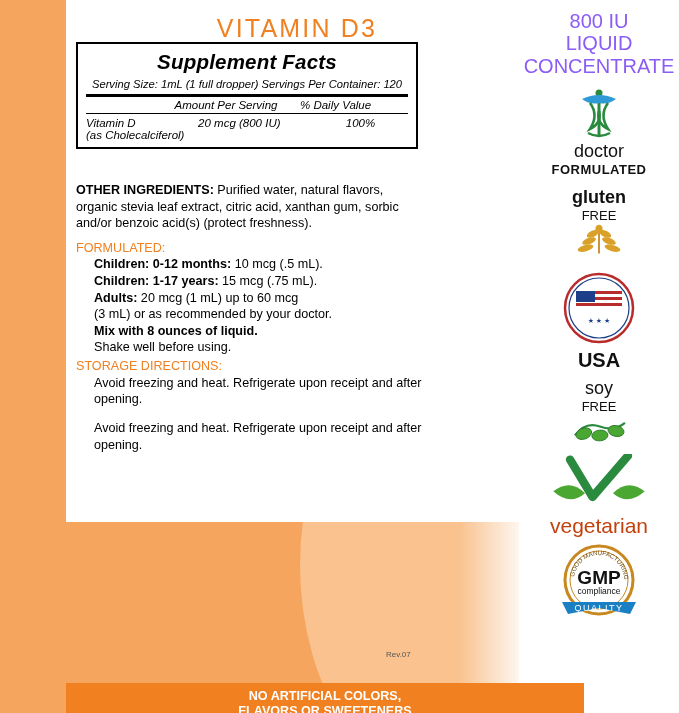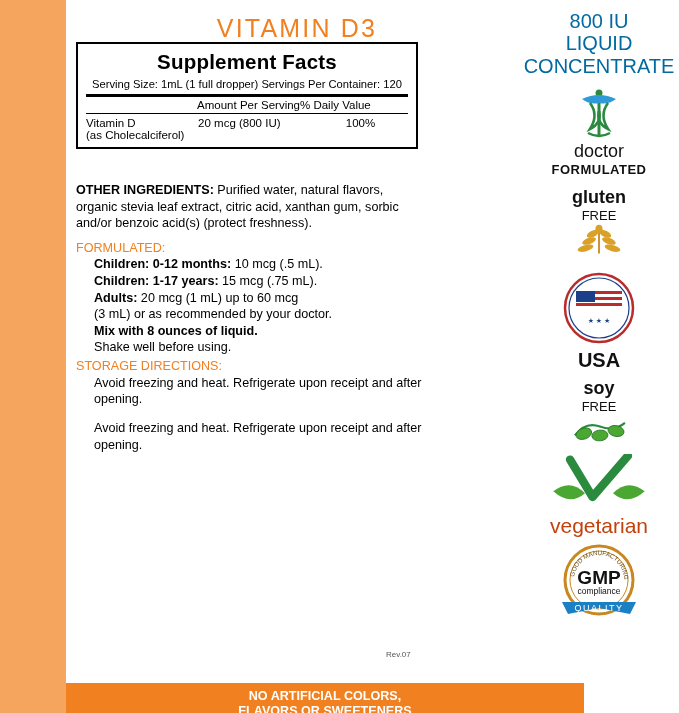--- a/index.html
+++ b/index.html
@@ -52,21 +52,21 @@
     right: 150px; top: 0;
     width: 70px; height: 713px;
     background: linear-gradient(to right, rgba(255,255,255,0), rgba(255,255,255,1));
     z-index: 2;
   }
 
   
   .label-panel {
     position: absolute;
     left: 66px; top: 0;
-    width: 462px; height: 713px;
+    width: 462px; height: 522px;
     background: #ffffff;
     z-index: 3;
   }
 
   .product-title {
     text-align: center;
     color: #f08020;
     font-size: 25px;
     letter-spacing: 2.2px;
     font-weight: normal;
@@ -77,20 +77,21 @@
 
   
   .facts-box {
     position: absolute;
     left: 10px; top: 42px;
     width: 342px;
     border: 2px solid #000;
     background: #fff;
     padding: 4px 8px 6px 8px;
     box-sizing: border-box;
+    font-style: italic;
   }
   .facts-title {
     text-align: center;
     font-size: 20.5px;
     font-weight: bold;
     color: #000;
     margin: 2px 0 4px 0;
     letter-spacing: 0.2px;
   }
   .facts-serving {
@@ -109,21 +110,21 @@
     margin: 0;
   }
   .facts-head-row {
     display: flex;
     font-size: 11.5px;
     padding: 2px 0 2px 0;
     justify-content: flex-end;
   }
   .facts-head-amount {
     width: 148px;
-    text-align: right;
+    text-align: center;
   }
   .facts-head-dv {
     width: 108px;
     text-align: left;
   }
   .facts-row {
     display: flex;
     font-size: 11.5px;
     padding: 3px 0 0 0;
     gap: 16px;
@@ -206,21 +207,21 @@
   
   .right-col {
     position: absolute;
     right: 0; top: 0;
     width: 160px; height: 713px;
     z-index: 5;
     text-align: center;
   }
   .right-heading {
     font-size: 20px;
-    color: #0369a1;
+    color: #8b5cf6;
     line-height: 1.12;
     margin: 10px 0 0 0;
     font-weight: normal;
   }
   .badge {
     width: 150px;
     margin: 0 auto;
     position: relative;
   }
 
@@ -236,21 +237,21 @@
   .badge-gluten { margin-top: 10px; }
   .gluten-main { font-size: 18px; font-weight: bold; color: #111; }
   .gluten-sub { font-size: 13px; color: #111; }
 
   
   .badge-usa { margin-top: 8px; }
   .usa-text { font-size: 20px; font-weight: bold; color: #111; }
 
   
   .badge-soy { margin-top: 6px; }
-  .soy-main { font-size: 18px; font-weight: bold; color: #111; }
+  .soy-main { font-size: 18px; font-weight: normal; color: #111; }
   .soy-sub { font-size: 13px; color: #111; }
 
   
   .badge-veg { margin-top: 2px; }
   .veg-main { font-size: 21px; color: #c2410c; }
 
   
   .badge-gmp { margin-top: 2px; }
 </style>
 </head>

